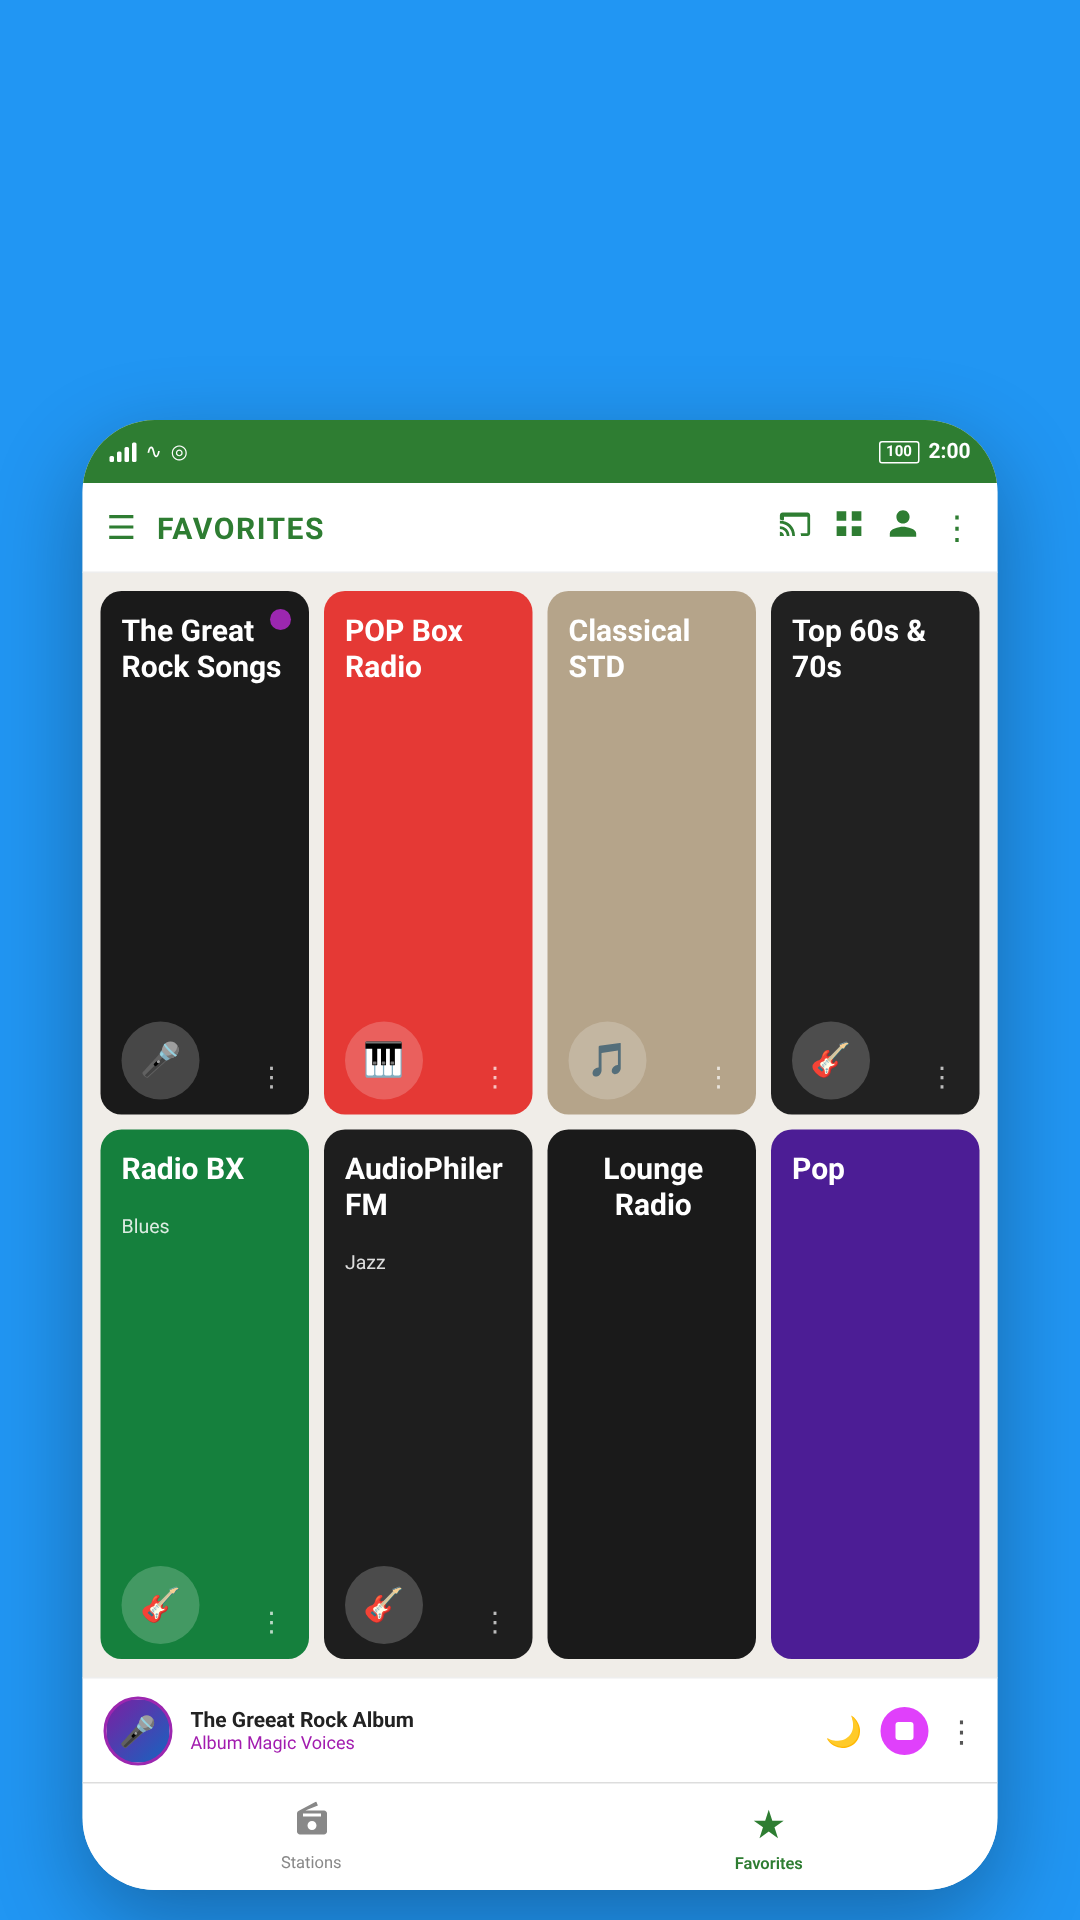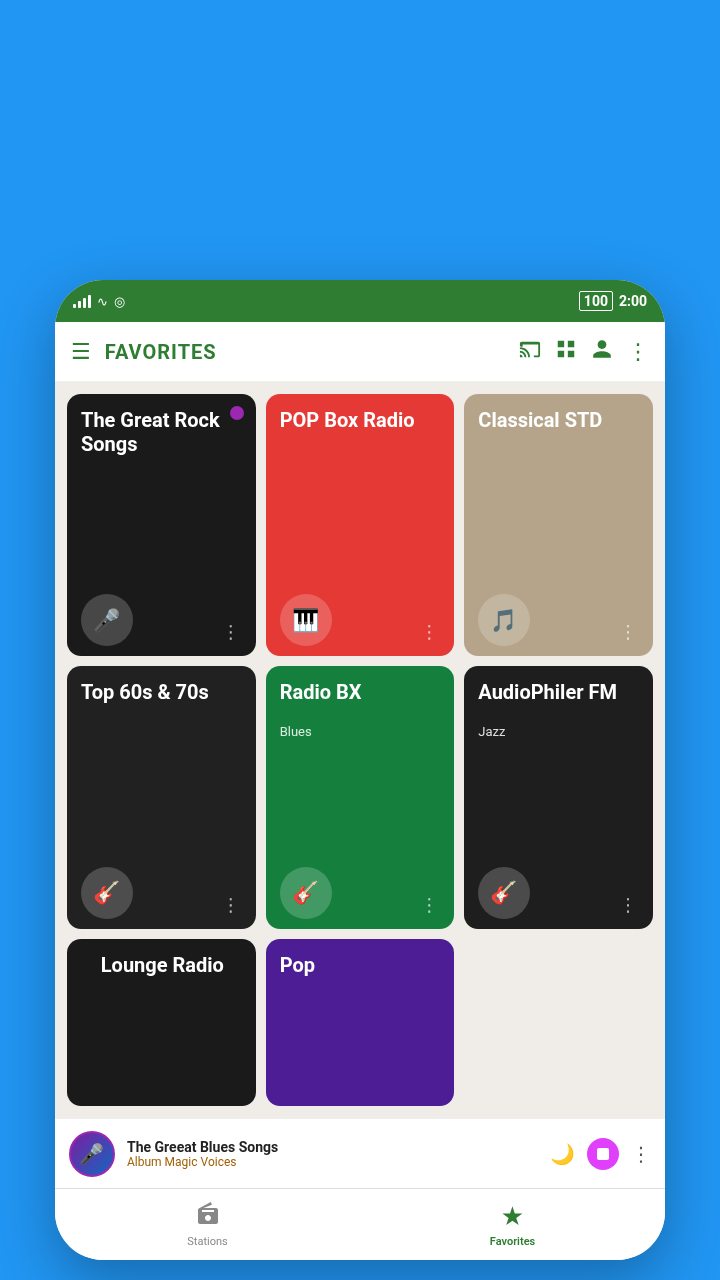--- a/index.html
+++ b/index.html
@@ -101,21 +101,21 @@
     .app-bar-icon {
       color: #2e7d32;
       font-size: 22px;
       cursor: pointer;
     }
 
     
     .stations-grid {
       padding: 12px;
       display: grid;
-      grid-template-columns: 1fr 1fr 1fr;
+      grid-template-columns: 1fr 1fr 1fr 1fr;
       gap: 10px;
       background: #f0ede8;
       overflow-y: auto;
       height: calc(980px - 42px - 60px - 72px - 70px);
     }
 
     
     .station-card {
       border-radius: 14px;
       overflow: hidden;
@@ -203,21 +203,21 @@
     .now-playing-info {
       flex: 1;
     }
     .now-playing-title {
       font-size: 14px;
       font-weight: 700;
       color: #222;
     }
     .now-playing-sub {
       font-size: 12px;
-      color: #a16207;
+      color: #a21caf;
     }
     .now-playing-controls {
       display: flex;
       align-items: center;
       gap: 12px;
     }
     .ctrl-btn {
       font-size: 20px;
       cursor: pointer;
       color: #555;
@@ -292,21 +292,21 @@
       <div class="signal-bars">
         <span style="height:4px"></span>
         <span style="height:7px"></span>
         <span style="height:10px"></span>
         <span style="height:13px"></span>
       </div>
       <span>∿</span>
       <span>◎</span>
     </div>
     <div class="status-right">
-      <span style="border:1.5px solid white;border-radius:2px;padding:1px 4px;font-size:14px;">100</span>
+      <span style="border:1.5px solid white;border-radius:2px;padding:1px 4px;font-size:10px;">100</span>
       <span>2:00</span>
     </div>
   </div>
 
   <div class="app-bar">
     <span class="app-bar-icon">☰</span>
     <span class="app-bar-title">FAVORITES</span>
     <span class="app-bar-icon">
       <svg width="22" height="22" viewBox="0 0 24 24" fill="#2e7d32">
           <path d="M1 18v3h3c0-1.66-1.34-3-3-3zm0-4v2c2.76 0 5 2.24 5 5h2c0-3.87-3.13-7-7-7zm0-4v2c4.97 0 9 4.03 9 9h2C12 14.14 7.06 10 1 10zm20-6H3C1.9 4 1 4.9 1 6v3.1c.76.14 1.47.38 2.13.7A1 1 0 0 0 4 9V7h17v12h-5c.23.64.37 1.31.4 2H21c1.1 0 2-.9 2-2V6c0-1.1-.9-2-2-2z"></path>
@@ -388,21 +388,21 @@
 
     <div class="station-card" style="background:#4c1d95;min-height:60px;">
       <div class="card-title">Pop</div>
     </div>
 
   </div>
 
   <div class="now-playing">
     <div class="now-playing-avatar">🎤</div>
     <div class="now-playing-info">
-      <div class="now-playing-title">The Greeat Blues Songs</div>
+      <div class="now-playing-title">The Greeat Rock Album</div>
       <div class="now-playing-sub">Album Magic Voices</div>
     </div>
     <div class="now-playing-controls">
       <span class="ctrl-btn">🌙</span>
       <div class="ctrl-stop">
         <div class="ctrl-stop-sq"></div>
       </div>
       <span class="ctrl-btn">⋮</span>
     </div>
   </div>

